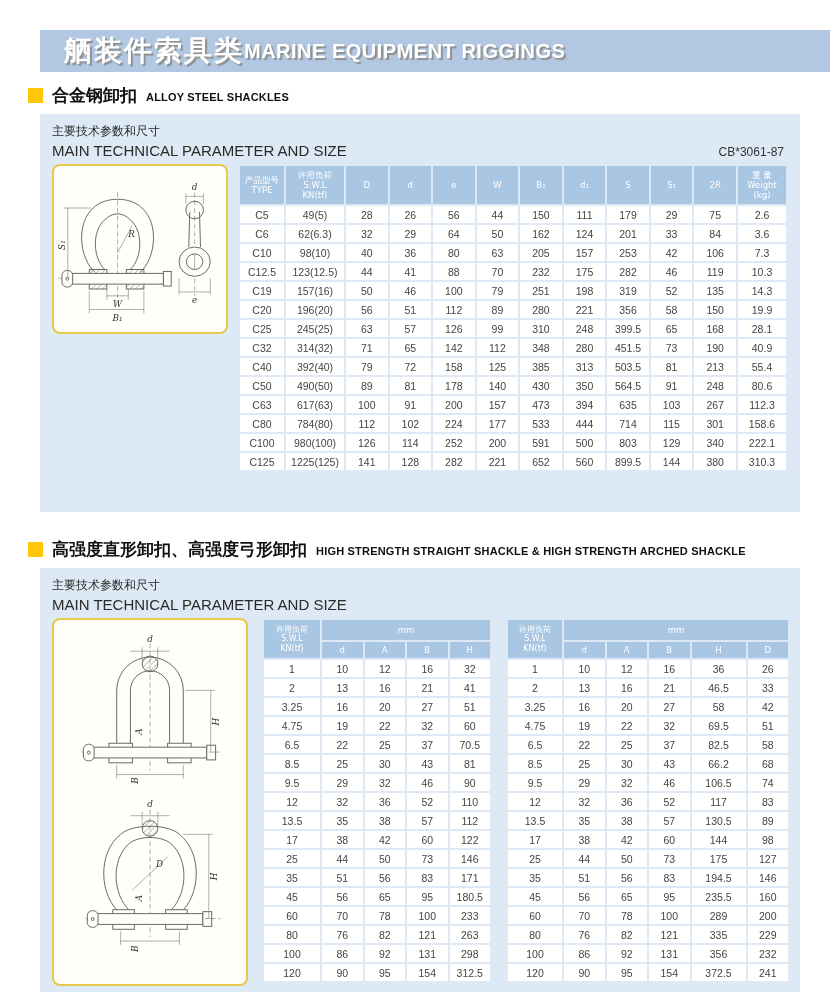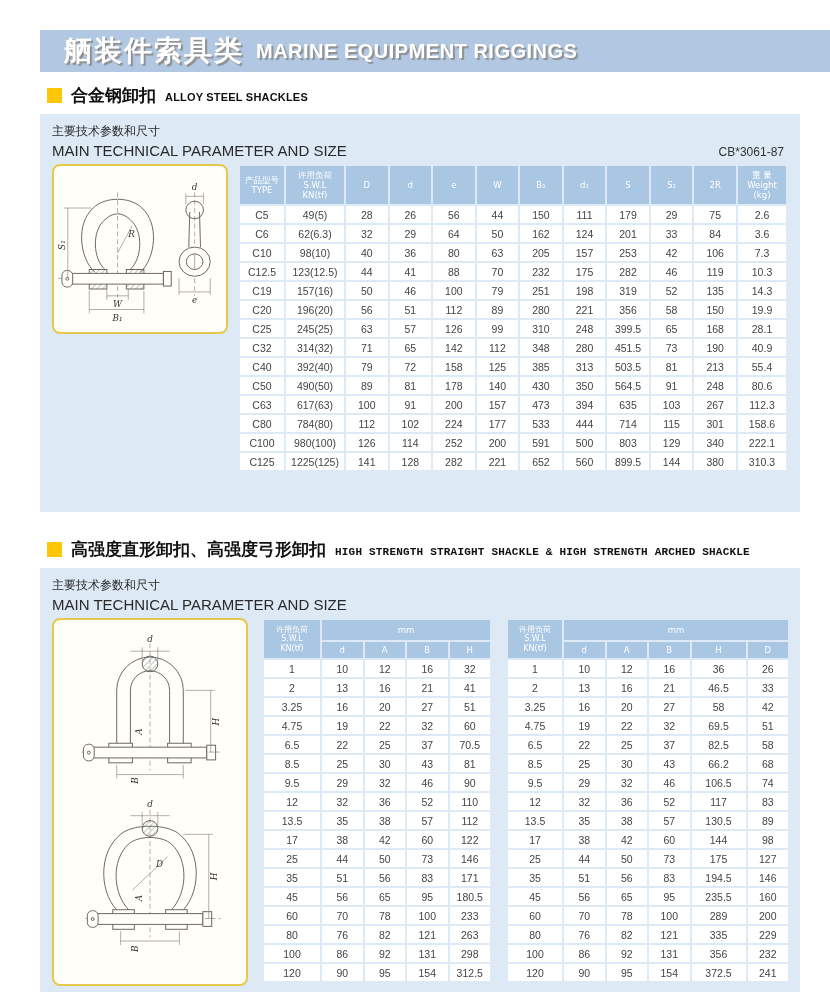--- a/index.html
+++ b/index.html
@@ -5,26 +5,26 @@
   :root{
     --banner-bg:#b1c7e2; --panel-bg:#dde9f4; --header-bg:#a9c6e3;
     --accent-yellow:#ffc60a; --ink:#222; --cell-ink:#444; --line:#666;
   }
   html,body{margin:0;padding:0;background:#fff;}
   body{width:830px;height:1000px;font-family:"Liberation Sans",sans-serif;position:relative;overflow:hidden;}
   .page{position:absolute;inset:0;}
   .banner{position:absolute;left:40px;top:30px;width:826px;height:42px;background:var(--banner-bg);
     display:flex;align-items:center;padding-left:24px;box-sizing:border-box;}
   .banner-zh{font-size:28px;font-weight:bold;color:#fff;letter-spacing:2px;text-shadow:2px 2px 1px #8f8f8f;}
-  .banner-en{font-size:20px;font-weight:bold;color:#fff;margin-left:12px;letter-spacing:.5px;text-shadow:2px 2px 1px #8f8f8f;}
-  .sec-head{position:absolute;left:47px;display:flex;align-items:baseline;gap:9px;}
+  .banner-en{font-size:20px;font-weight:bold;color:#fff;letter-spacing:.5px;text-shadow:2px 2px 1px #8f8f8f;}
+  .sec-head{position:absolute;left:28px;display:flex;align-items:baseline;gap:9px;}
   .sec-head .bullet{width:15px;height:15px;background:var(--accent-yellow);align-self:center;flex:0 0 auto;}
   .sec-head .h-zh{font-size:17px;font-weight:bold;color:#101010;}
   .sec-head .h-en{font-size:11px;font-weight:bold;color:#101010;letter-spacing:.2px;}
-  #sec1-head{top:84px;} #sec2-head{top:538px;font-family:Liberation Mono, monospace;}
+  #sec1-head{top:84px;} #sec2-head{top:538px;}
   .panel{position:absolute;left:40px;width:760px;background:var(--panel-bg);box-sizing:border-box;padding:9px 12px;}
   #panel1{top:114px;height:398px;} #panel2{top:568px;height:424px;}
   .panel-top{display:flex;justify-content:space-between;align-items:flex-end;margin-bottom:5px;}
   .subtitle-zh{font-size:12px;color:#2a2a2a;}
   .subtitle-en{font-size:15px;color:#2a2a2a;margin-top:2px;}
   .standard{font-size:12px;color:#333;padding-right:4px;text-align:right;}
   .panel-body{display:flex;align-items:flex-start;}
   .diagram-box{background:#fffef8;border:2px solid #e6c84a;border-radius:8px;box-sizing:border-box;flex:0 0 auto;
     display:flex;align-items:center;justify-content:center;}
   #diagram1{width:176px;height:170px;margin-right:10px;}

